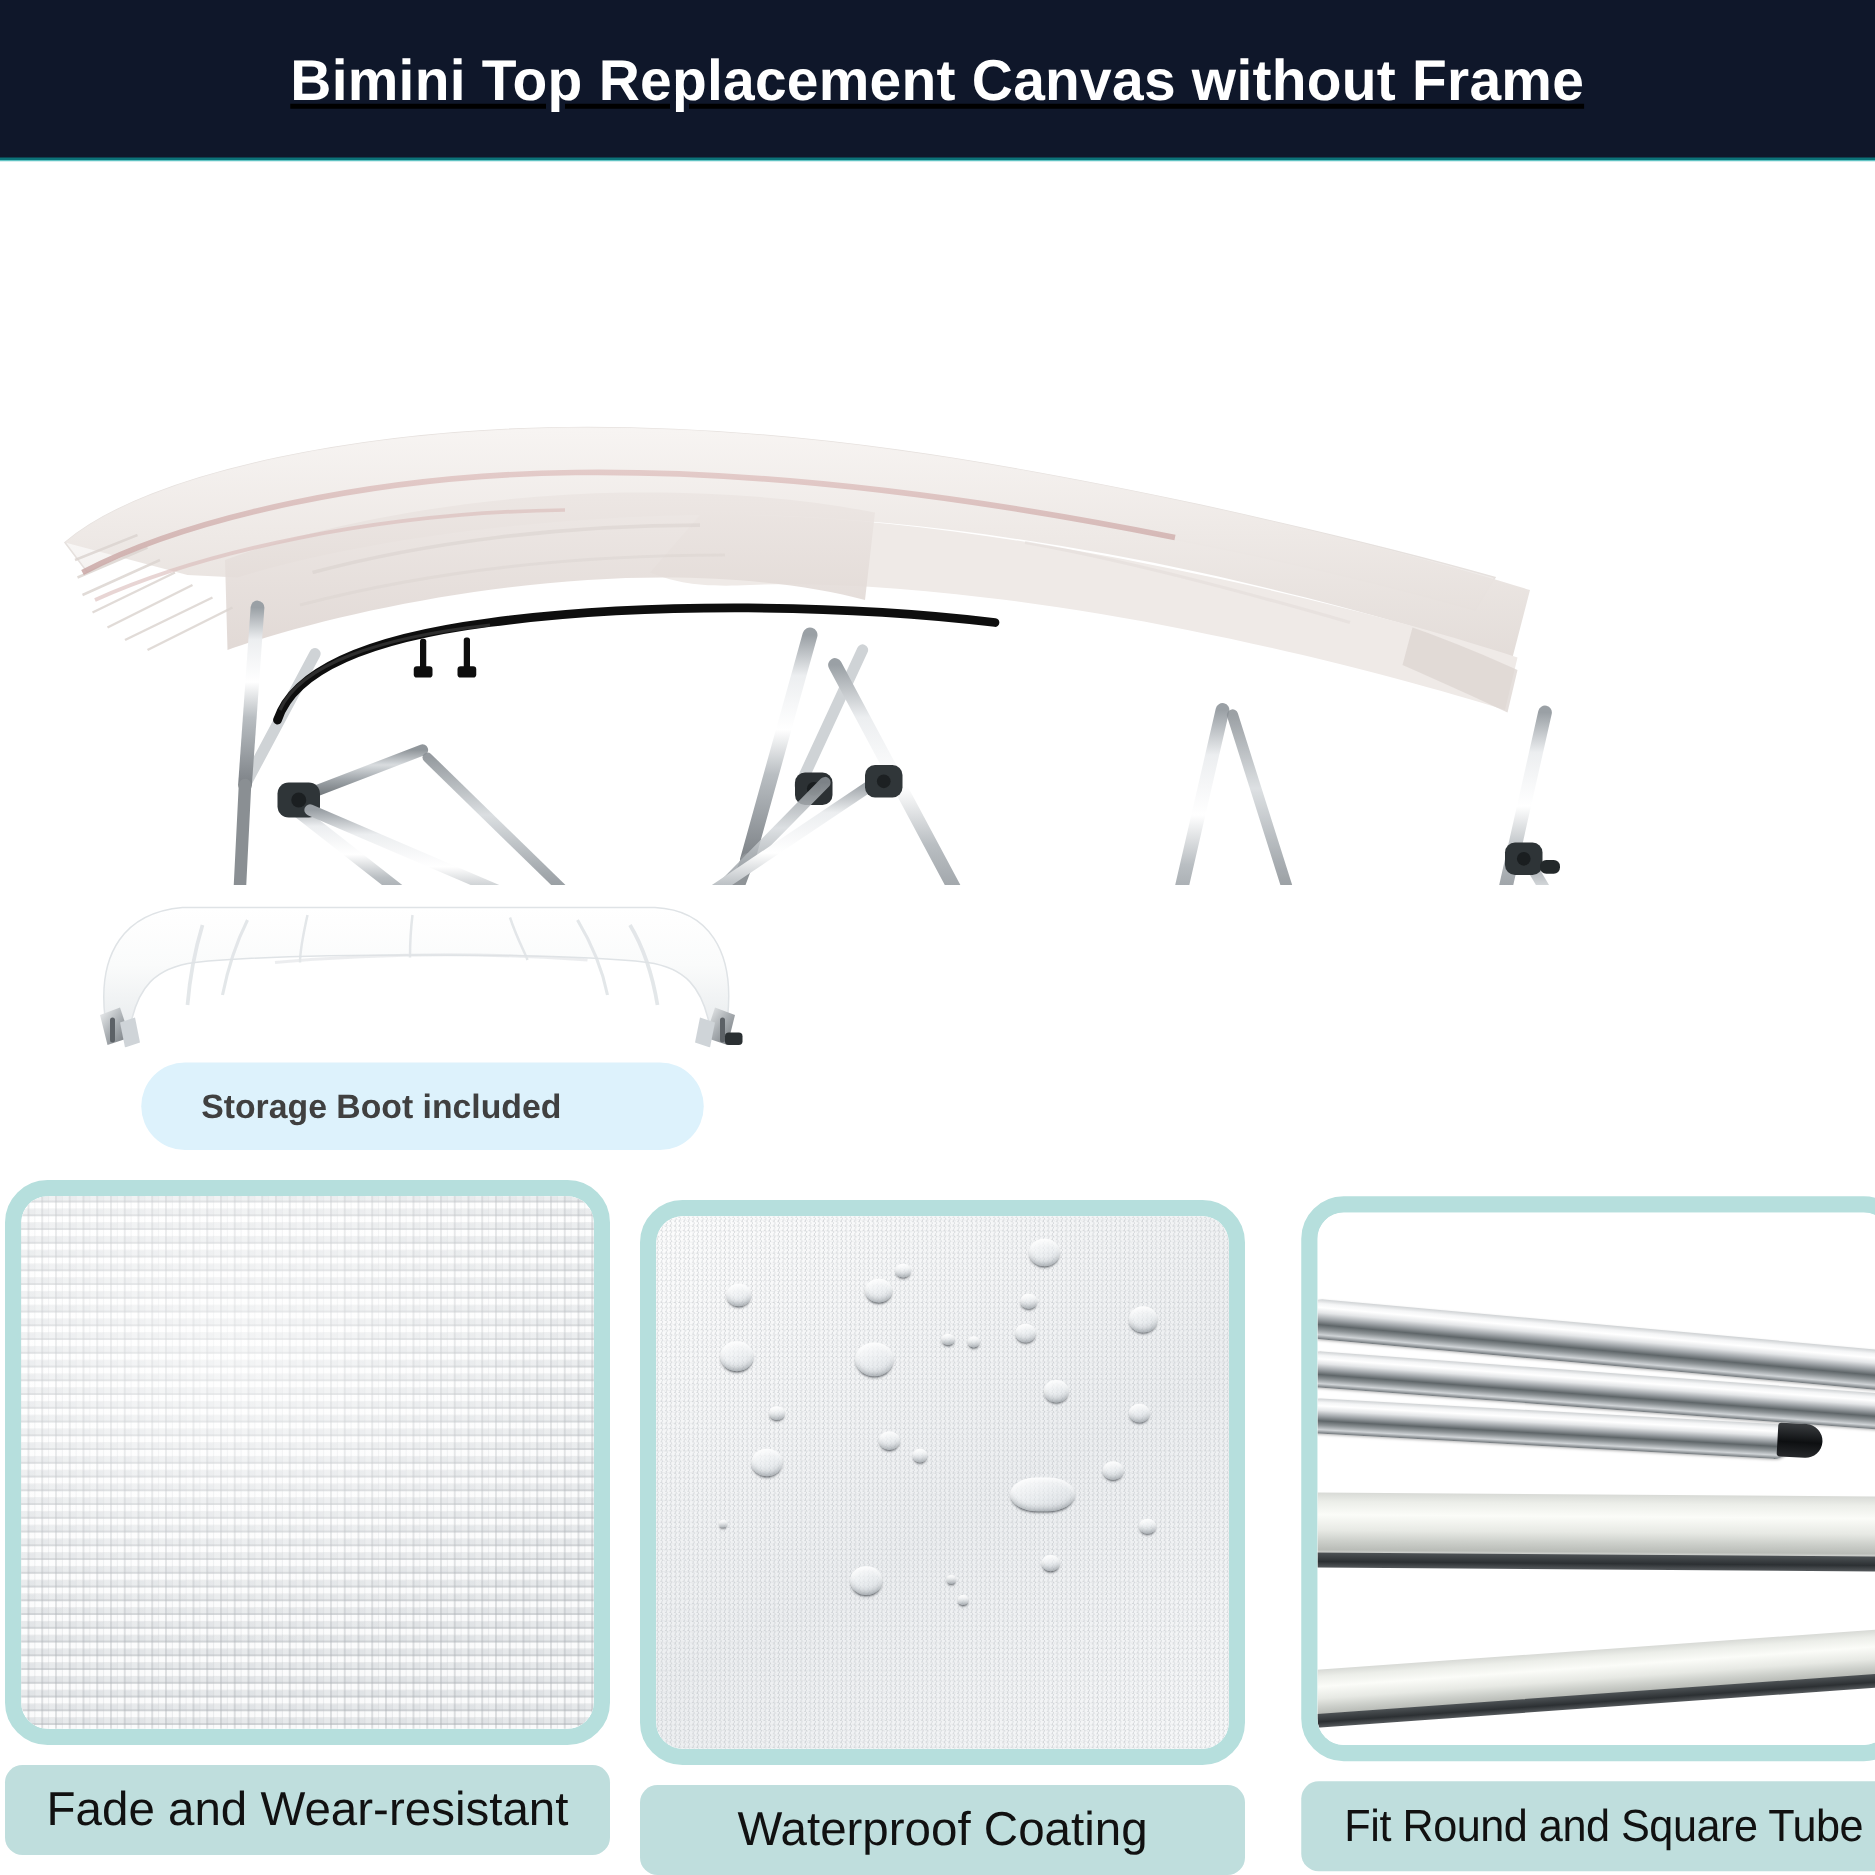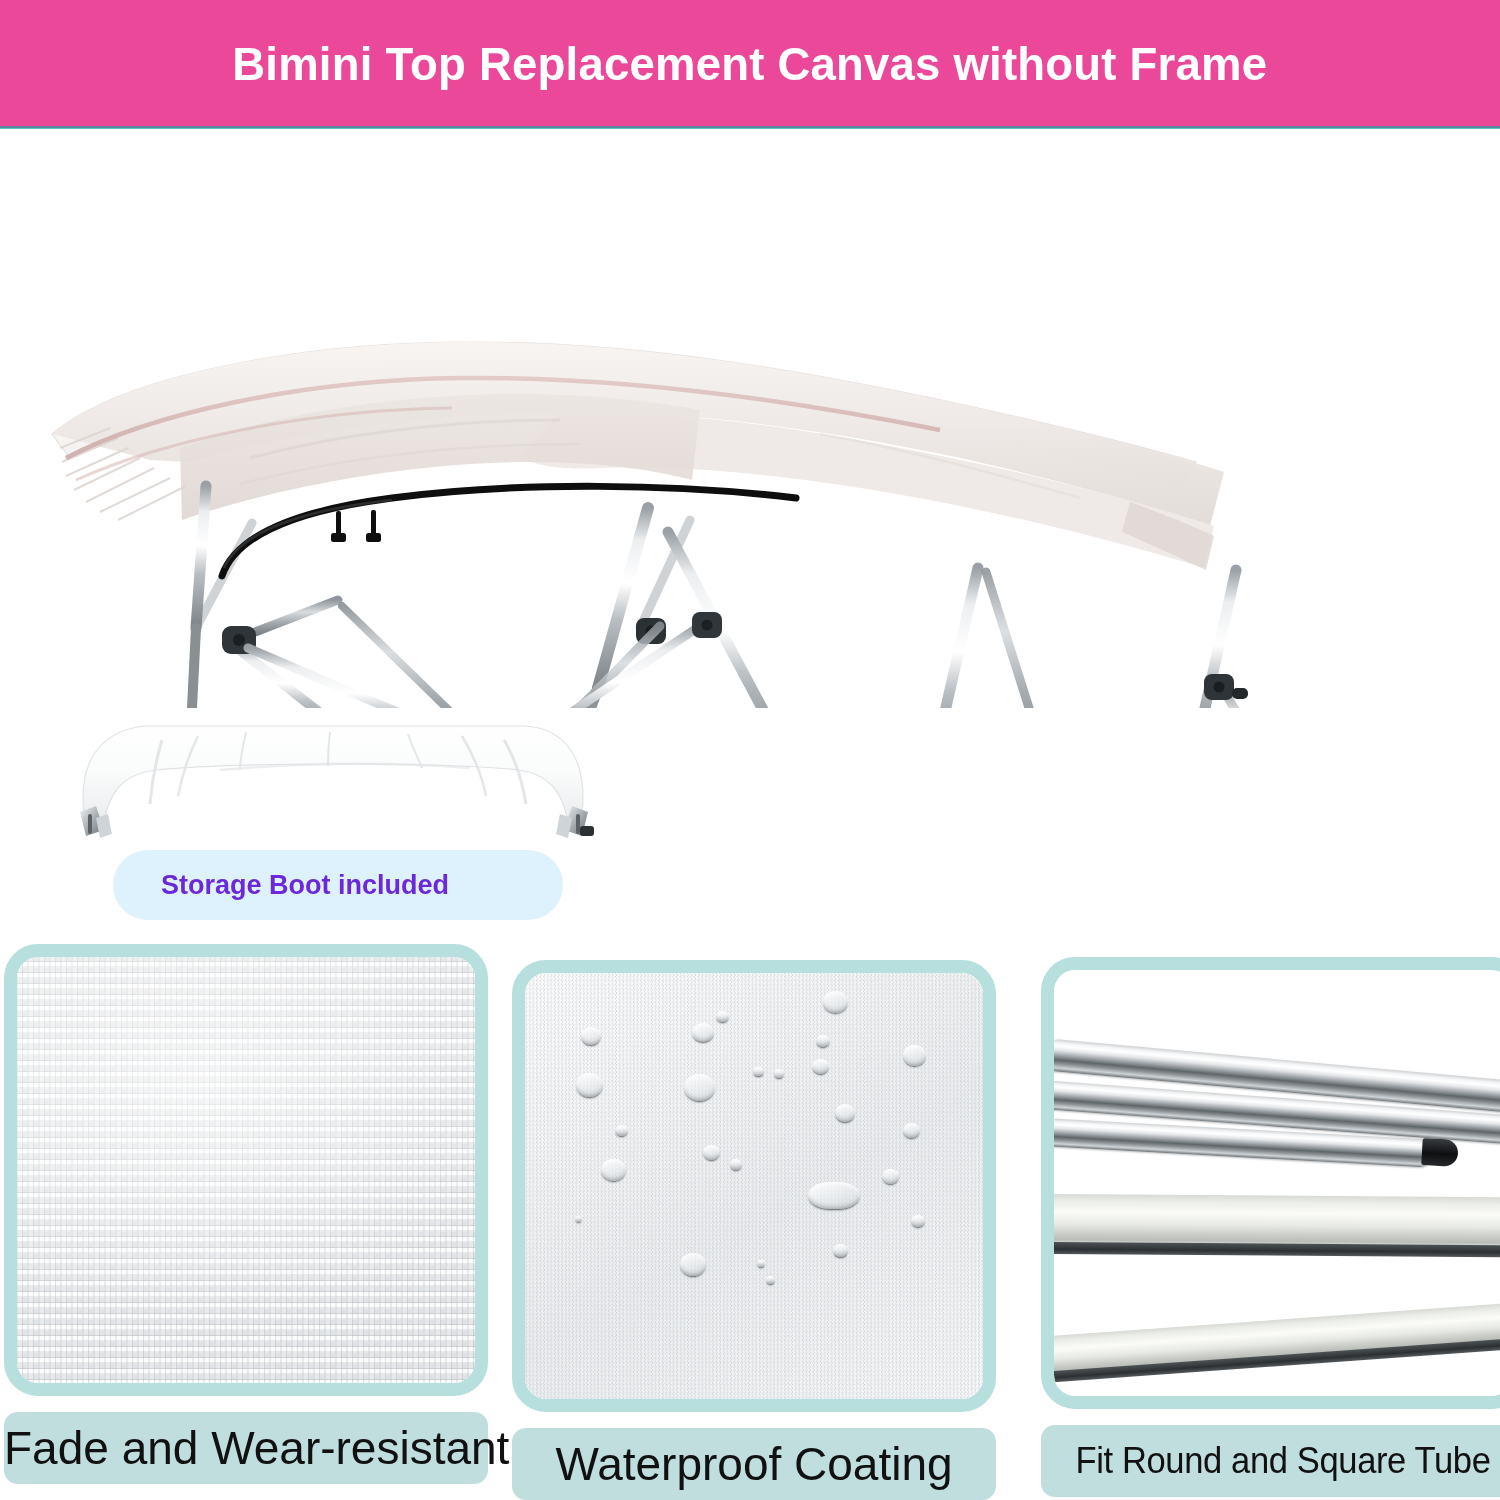--- a/index.html
+++ b/index.html
@@ -1,50 +1,50 @@
 <!DOCTYPE html>
 <html><head>
 <meta charset="utf-8">
 <style>
   html,body{margin:0;padding:0;background:#ffffff;}
   body{width:1500px;height:1500px;overflow:hidden;position:relative;
        font-family:"Liberation Sans","DejaVu Sans",sans-serif;}
 
   
   .header-band{position:absolute;left:0;top:0;width:1500px;height:128px;
-    background:#ec4899;display:flex;align-items:center;justify-content:center;}
+    background:#0f172a;display:flex;align-items:center;justify-content:center;text-decoration:underline;}
   .header-title{color:#ffffff;font-size:46px;font-weight:bold;letter-spacing:.2px;
     white-space:nowrap;transform:scaleX(.99);}
   .header-rule{position:absolute;left:0;top:126px;width:1500px;height:3px;
     background:#0aa3a3;opacity:.65;}
 
   
   .hero{position:absolute;left:0;top:128px;width:1500px;height:580px;}
 
   
   .boot-wrap{position:absolute;left:70px;top:718px;width:530px;height:120px;}
   .boot-pill{position:absolute;left:113px;top:850px;width:450px;height:70px;
     background:#ddf2fc;border-radius:35px;display:flex;align-items:center;}
-  .boot-pill span{padding-left:48px;font-size:27px;font-weight:bold;color:#6d28d9;}
+  .boot-pill span{padding-left:48px;font-size:27px;font-weight:bold;color:#404040;}
 
   
   .panels{position:absolute;left:0;top:944px;width:1500px;height:556px;}
   .panel{position:absolute;top:0;width:484px;height:556px;}
   .panel.p0{left:4px;}
   .panel.p1{left:512px;margin-top:16px;}
   .panel.p2{left:1041px;margin-top:13px;}
 
   .frame{position:absolute;left:0;top:0;width:484px;height:452px;
     box-sizing:border-box;border:13px solid #b6dfdd;border-radius:34px;
     overflow:hidden;background:#ffffff;}
   .frame-inner{position:absolute;inset:0;overflow:hidden;border-radius:21px;}
 
   .label-bar{position:absolute;left:0;top:468px;width:484px;height:72px;
     background:#bfdedd;border-radius:14px;display:flex;align-items:center;}
-  .label-bar span{font-size:46px;color:#111111;white-space:nowrap;width:100%;
+  .label-bar span{font-size:38px;color:#111111;white-space:nowrap;width:100%;
     text-align:center;}
   .label-bar.tight span{font-size:36px;letter-spacing:-.4px;transform:scaleX(.96);}
 
   
   .tex-weave{position:absolute;inset:-6px;background-color:#fbfbfb;
     background-image:
       repeating-linear-gradient(0deg,rgba(150,155,160,.40) 0 1.4px,rgba(255,255,255,0) 1.4px 5.5px,
         rgba(165,170,175,.30) 5.5px 6.6px,rgba(255,255,255,0) 6.6px 11px),
       repeating-linear-gradient(90deg,rgba(150,155,160,.38) 0 1.4px,rgba(255,255,255,0) 1.4px 5.5px,
         rgba(165,170,175,.28) 5.5px 6.6px,rgba(255,255,255,0) 6.6px 11px),

